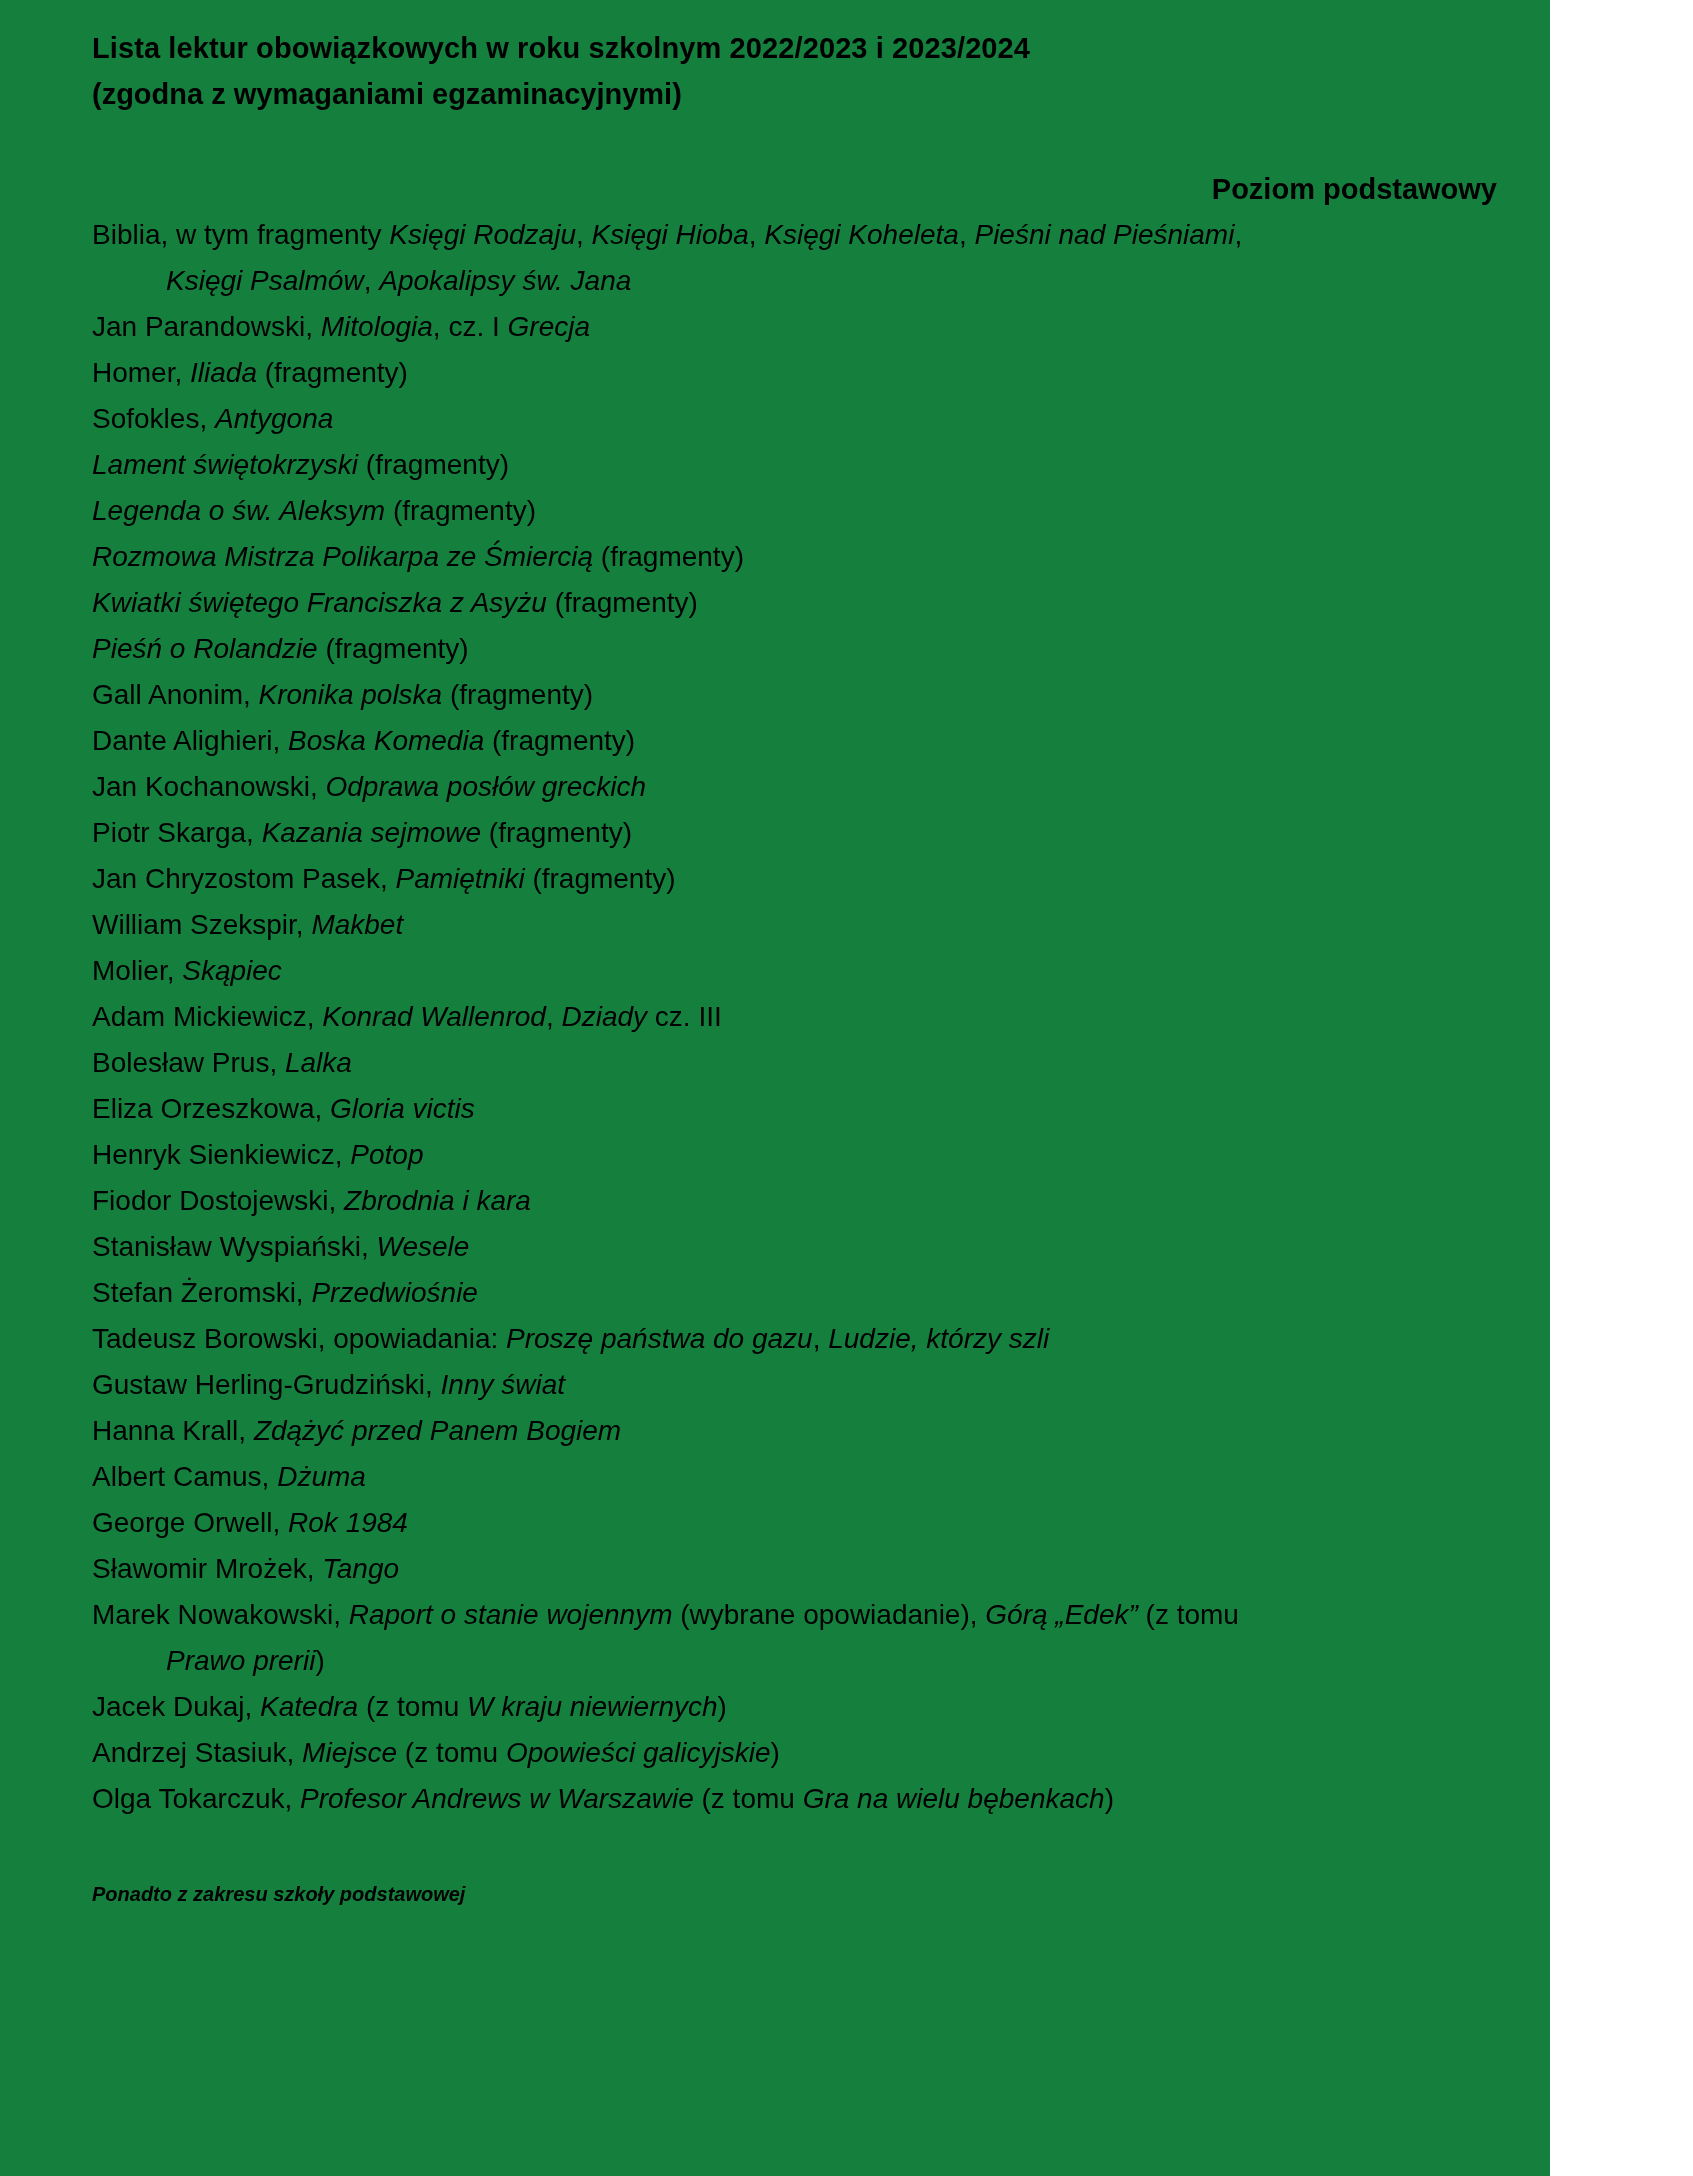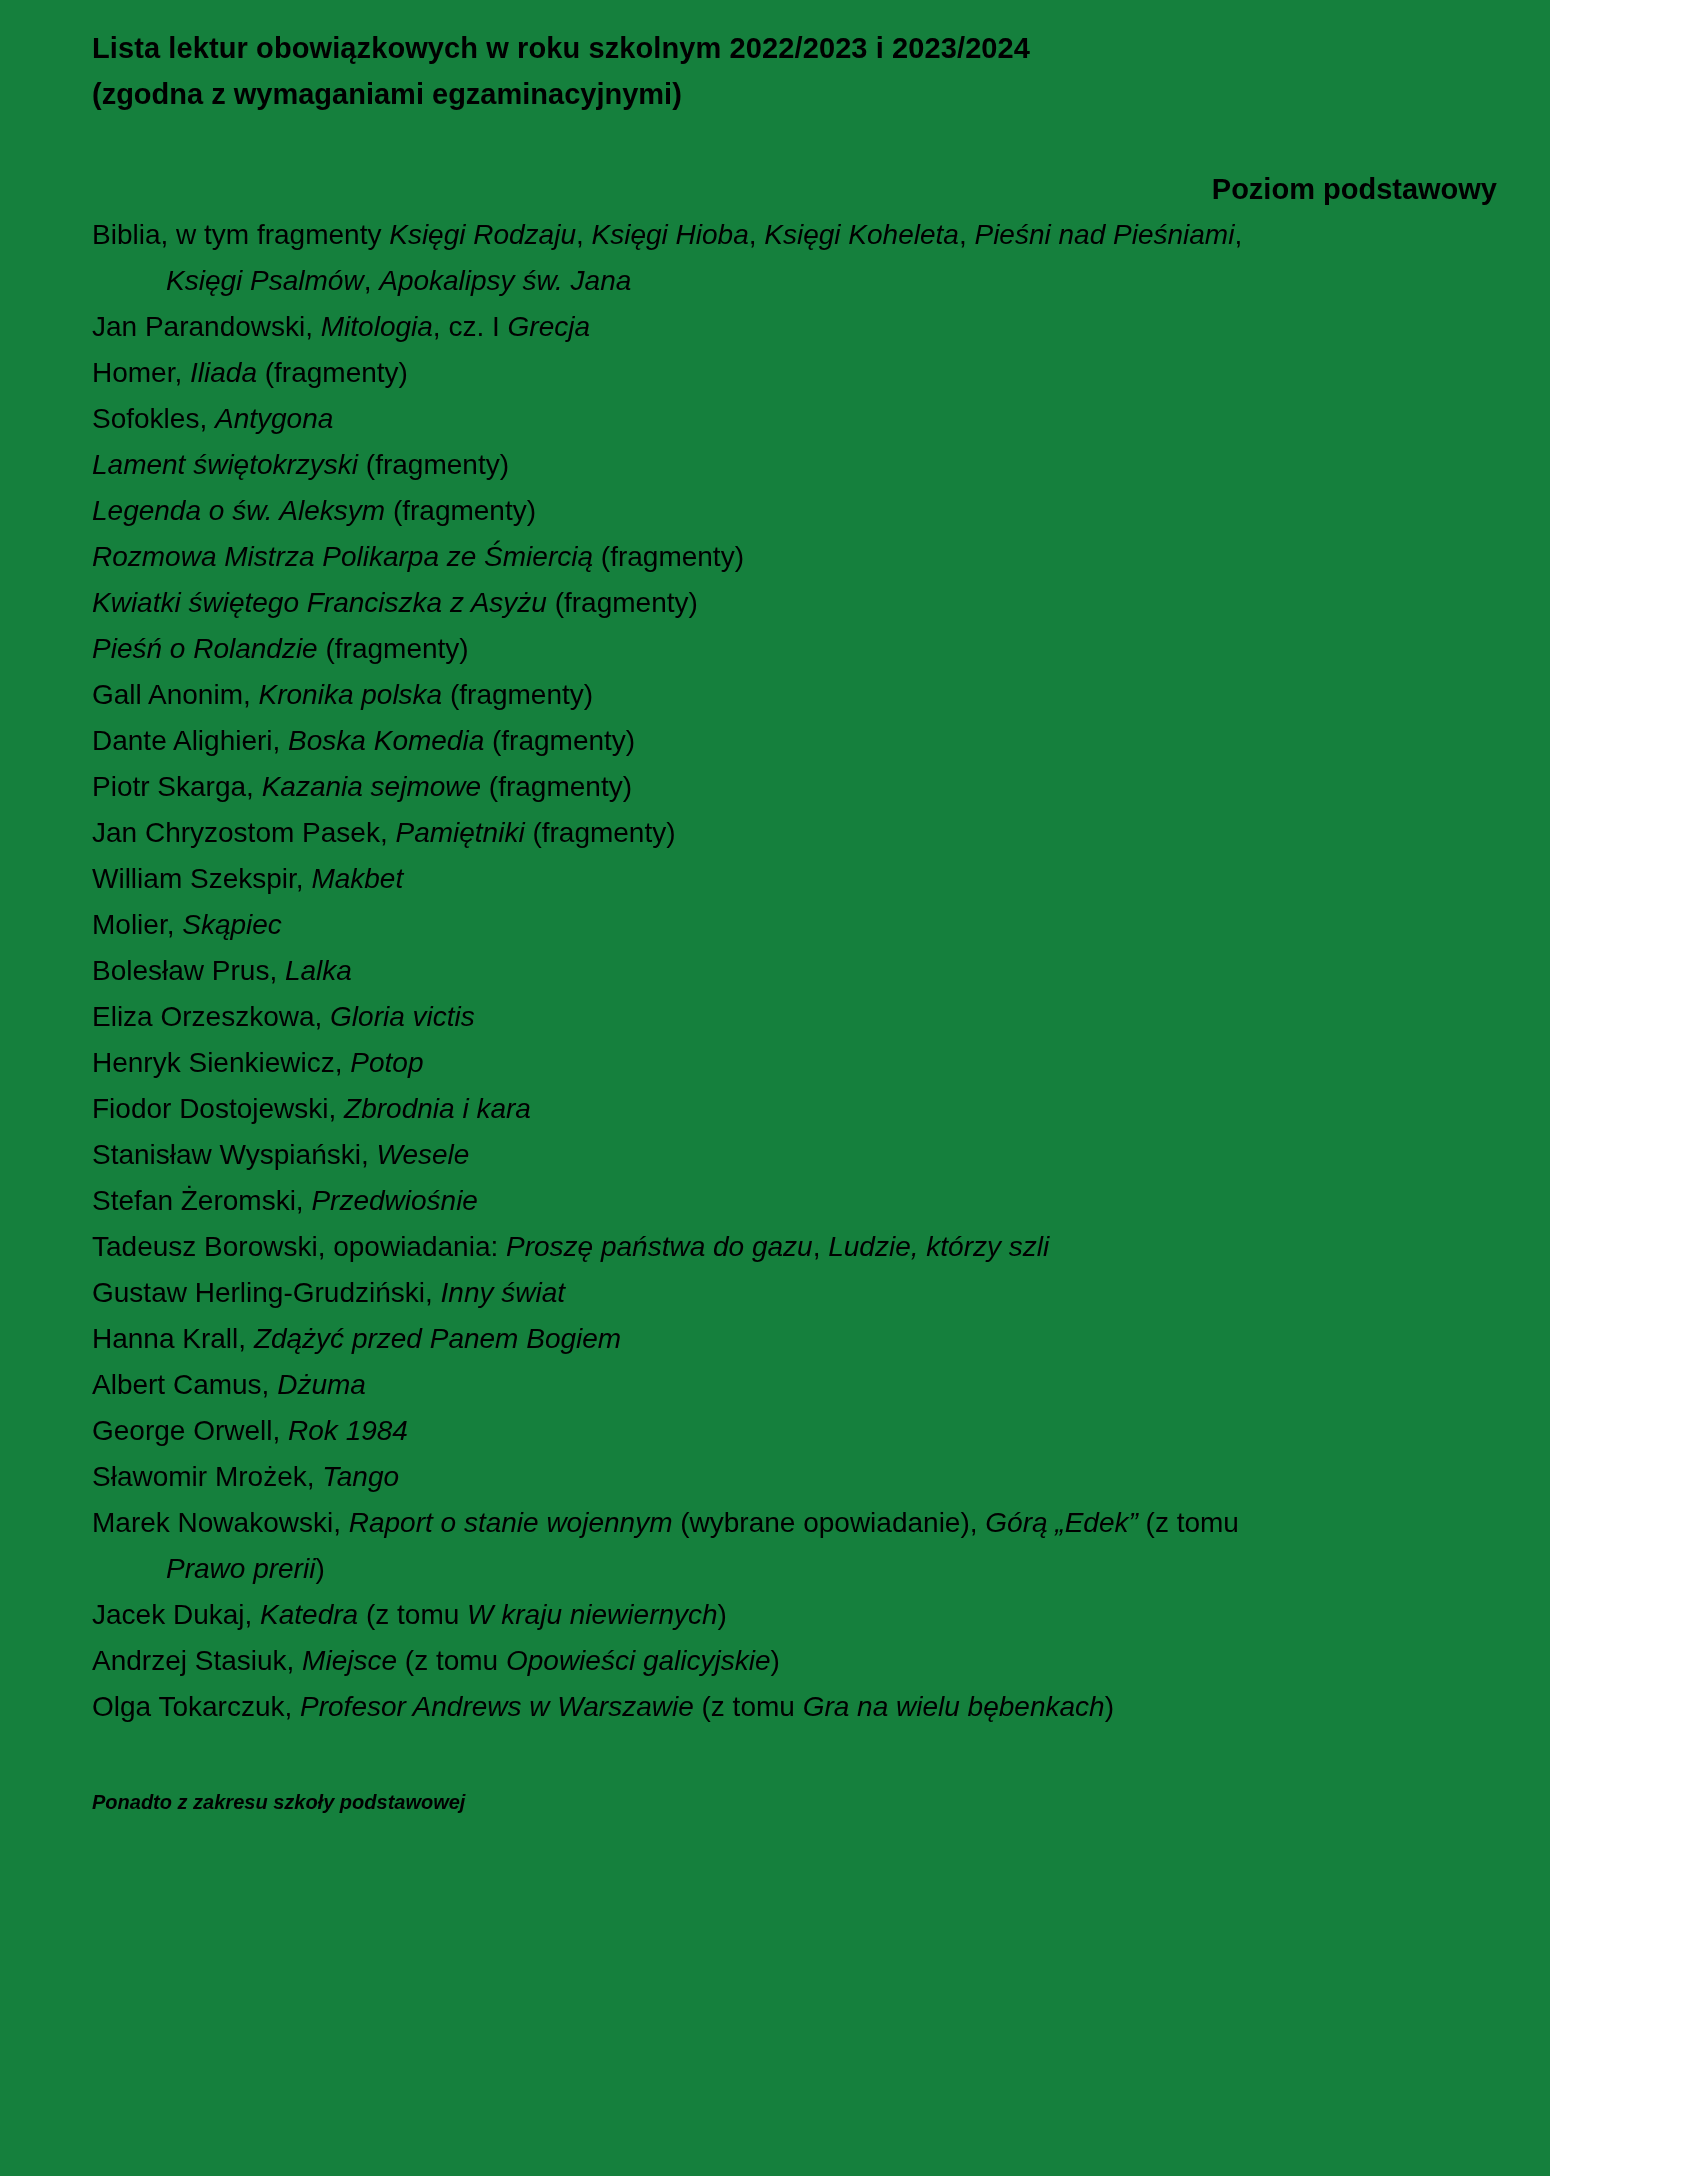--- a/index.html
+++ b/index.html
@@ -93,24 +93,26 @@
         <li class="entry"><span>Jan Parandowski, </span><i>Mitologia</i><span>, cz. I </span><i>Grecja</i></li>
         <li class="entry"><span>Homer, </span><i>Iliada</i><span> (fragmenty)</span></li>
         <li class="entry"><span>Sofokles, </span><i>Antygona</i></li>
         <li class="entry"><i>Lament świętokrzyski</i><span> (fragmenty)</span></li>
         <li class="entry"><i>Legenda o św. Aleksym</i><span> (fragmenty)</span></li>
         <li class="entry"><i>Rozmowa Mistrza Polikarpa ze Śmiercią</i><span> (fragmenty)</span></li>
         <li class="entry"><i>Kwiatki świętego Franciszka z Asyżu</i><span> (fragmenty)</span></li>
         <li class="entry"><i>Pieśń o Rolandzie</i><span> (fragmenty)</span></li>
         <li class="entry"><span>Gall Anonim, </span><i>Kronika polska</i><span> (fragmenty)</span></li>
         <li class="entry"><span>Dante Alighieri, </span><i>Boska Komedia</i><span> (fragmenty)</span></li>
+        <li class="entry"><span>Jan Kochanowski, </span><i>Odprawa posłów greckich</i></li>
         <li class="entry"><span>Piotr Skarga, </span><i>Kazania sejmowe</i><span> (fragmenty)</span></li>
         <li class="entry"><span>Jan Chryzostom Pasek, </span><i>Pamiętniki</i><span> (fragmenty)</span></li>
         <li class="entry"><span>William Szekspir, </span><i>Makbet</i></li>
         <li class="entry"><span>Molier, </span><i>Skąpiec</i></li>
+        <li class="entry"><span>Adam Mickiewicz, </span><i>Konrad Wallenrod</i><span>, </span><i>Dziady</i><span> cz. III</span></li>
         <li class="entry"><span>Bolesław Prus, </span><i>Lalka</i></li>
         <li class="entry"><span>Eliza Orzeszkowa, </span><i>Gloria victis</i></li>
         <li class="entry"><span>Henryk Sienkiewicz, </span><i>Potop</i></li>
         <li class="entry"><span>Fiodor Dostojewski, </span><i>Zbrodnia i kara</i></li>
         <li class="entry"><span>Stanisław Wyspiański, </span><i>Wesele</i></li>
         <li class="entry"><span>Stefan Żeromski, </span><i>Przedwiośnie</i></li>
         <li class="entry"><span>Tadeusz Borowski, opowiadania: </span><i>Proszę państwa do gazu</i><span>, </span><i>Ludzie, którzy szli</i></li>
         <li class="entry"><span>Gustaw Herling-Grudziński, </span><i>Inny świat</i></li>
         <li class="entry"><span>Hanna Krall, </span><i>Zdążyć przed Panem Bogiem</i></li>
         <li class="entry"><span>Albert Camus, </span><i>Dżuma</i></li>

